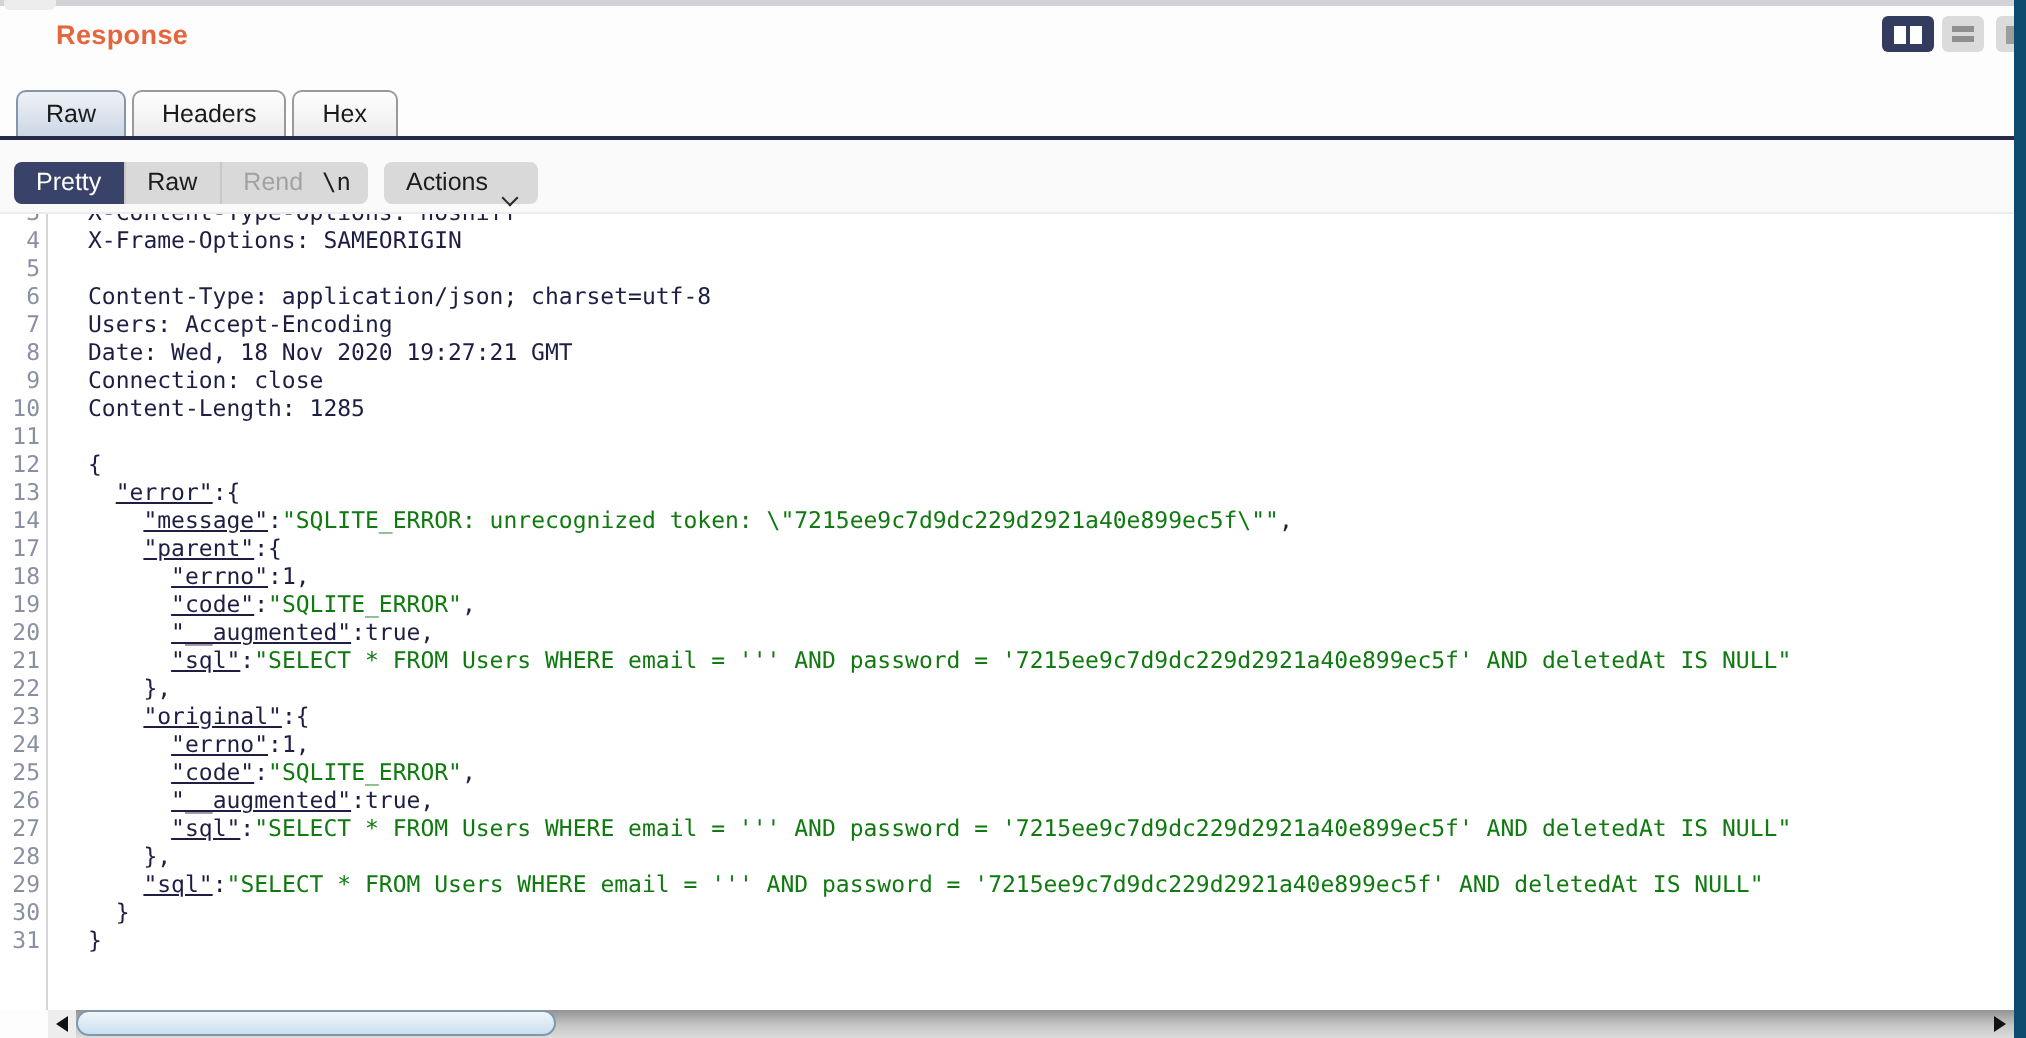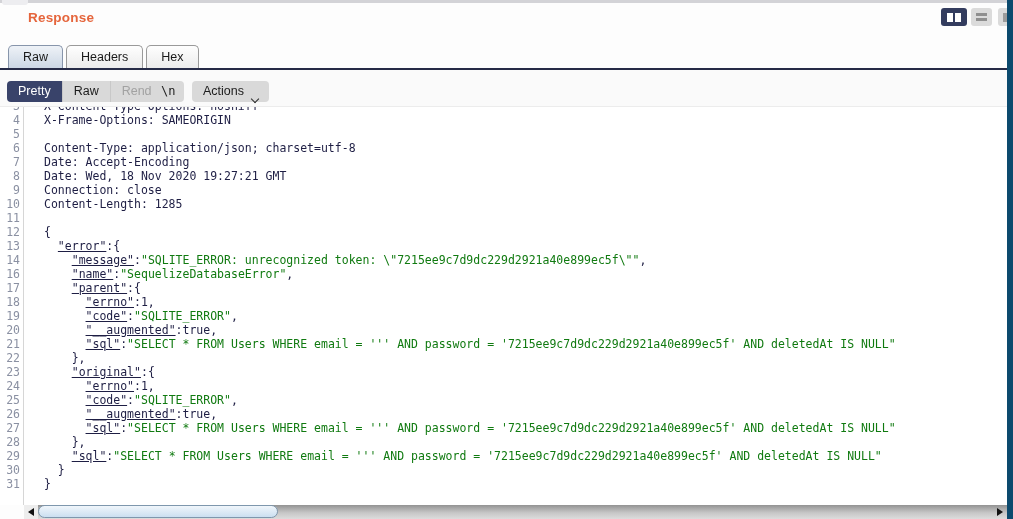--- a/index.html
+++ b/index.html
@@ -101,29 +101,28 @@
       <span class="chev"></span>
     </div>
   </div>
 
   <div class="editor">
     <div class="code-pane" id="code-pane">
         <div class="row"><span class="ln">3</span><span class="code"><span class="p">X-Content-Type-Options: nosniff</span></span></div>
         <div class="row"><span class="ln">4</span><span class="code"><span class="p">X-Frame-Options: SAMEORIGIN</span></span></div>
         <div class="row"><span class="ln">5</span></div>
         <div class="row"><span class="ln">6</span><span class="code"><span class="p">Content-Type: application/json; charset=utf-8</span></span></div>
-        <div class="row"><span class="ln">7</span><span class="code"><span class="p">Date: Accept-Encoding</span></span></div>
+        <div class="row"><span class="ln">7</span><span class="code"><span class="p">Users: Accept-Encoding</span></span></div>
         <div class="row"><span class="ln">8</span><span class="code"><span class="p">Date: Wed, 18 Nov 2020 19:27:21 GMT</span></span></div>
         <div class="row"><span class="ln">9</span><span class="code"><span class="p">Connection: close</span></span></div>
         <div class="row"><span class="ln">10</span><span class="code"><span class="p">Content-Length: 1285</span></span></div>
         <div class="row"><span class="ln">11</span><span class="code"></span></div>
         <div class="row"><span class="ln">12</span><span class="code"><span class="p">{</span></span></div>
         <div class="row"><span class="ln">13</span><span class="code"><span class="p">  </span><span class="k">"error"</span><span class="p">:{</span></span></div>
         <div class="row"><span class="ln">14</span><span class="code"><span class="p">    </span><span class="k">"message"</span><span class="p">:</span><span class="s">"SQLITE_ERROR: unrecognized token: \"7215ee9c7d9dc229d2921a40e899ec5f\""</span><span class="p">,</span></span></div>
-        <div class="row"><span class="ln">16</span><span class="code"><span class="p">    </span><span class="k">"name"</span><span class="p">:</span><span class="s">"SequelizeDatabaseError"</span><span class="p">,</span></span></div>
         <div class="row"><span class="ln">17</span><span class="code"><span class="p">    </span><span class="k">"parent"</span><span class="p">:{</span></span></div>
         <div class="row"><span class="ln">18</span><span class="code"><span class="p">      </span><span class="k">"errno"</span><span class="p">:1,</span></span></div>
         <div class="row"><span class="ln">19</span><span class="code"><span class="p">      </span><span class="k">"code"</span><span class="p">:</span><span class="s">"SQLITE_ERROR"</span><span class="p">,</span></span></div>
         <div class="row"><span class="ln">20</span><span class="code"><span class="p">      </span><span class="k">"__augmented"</span><span class="p">:true,</span></span></div>
         <div class="row"><span class="ln">21</span><span class="code"><span class="p">      </span><span class="k">"sql"</span><span class="p">:</span><span class="s">"SELECT * FROM Users WHERE email = ''' AND password = '7215ee9c7d9dc229d2921a40e899ec5f' AND deletedAt IS NULL"</span></span></div>
         <div class="row"><span class="ln">22</span><span class="code"><span class="p">    },</span></span></div>
         <div class="row"><span class="ln">23</span><span class="code"><span class="p">    </span><span class="k">"original"</span><span class="p">:{</span></span></div>
         <div class="row"><span class="ln">24</span><span class="code"><span class="p">      </span><span class="k">"errno"</span><span class="p">:1,</span></span></div>
         <div class="row"><span class="ln">25</span><span class="code"><span class="p">      </span><span class="k">"code"</span><span class="p">:</span><span class="s">"SQLITE_ERROR"</span><span class="p">,</span></span></div>
         <div class="row"><span class="ln">26</span><span class="code"><span class="p">      </span><span class="k">"__augmented"</span><span class="p">:true,</span></span></div>

